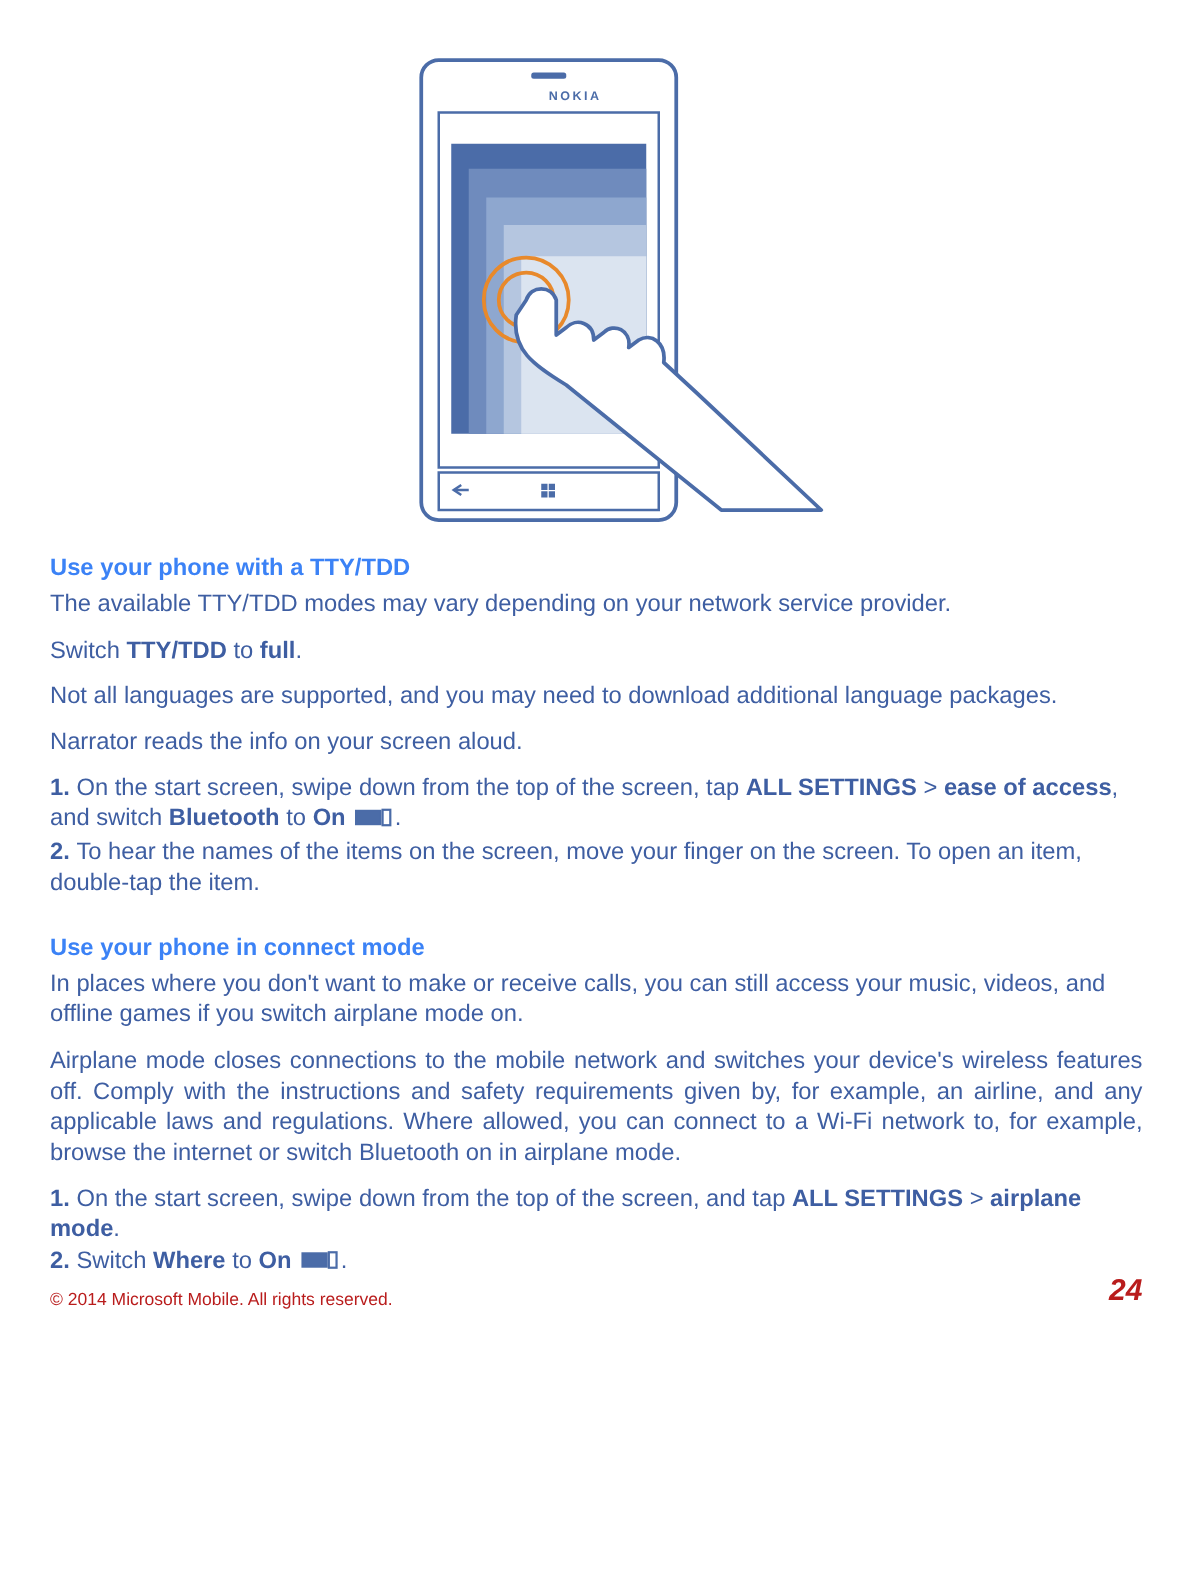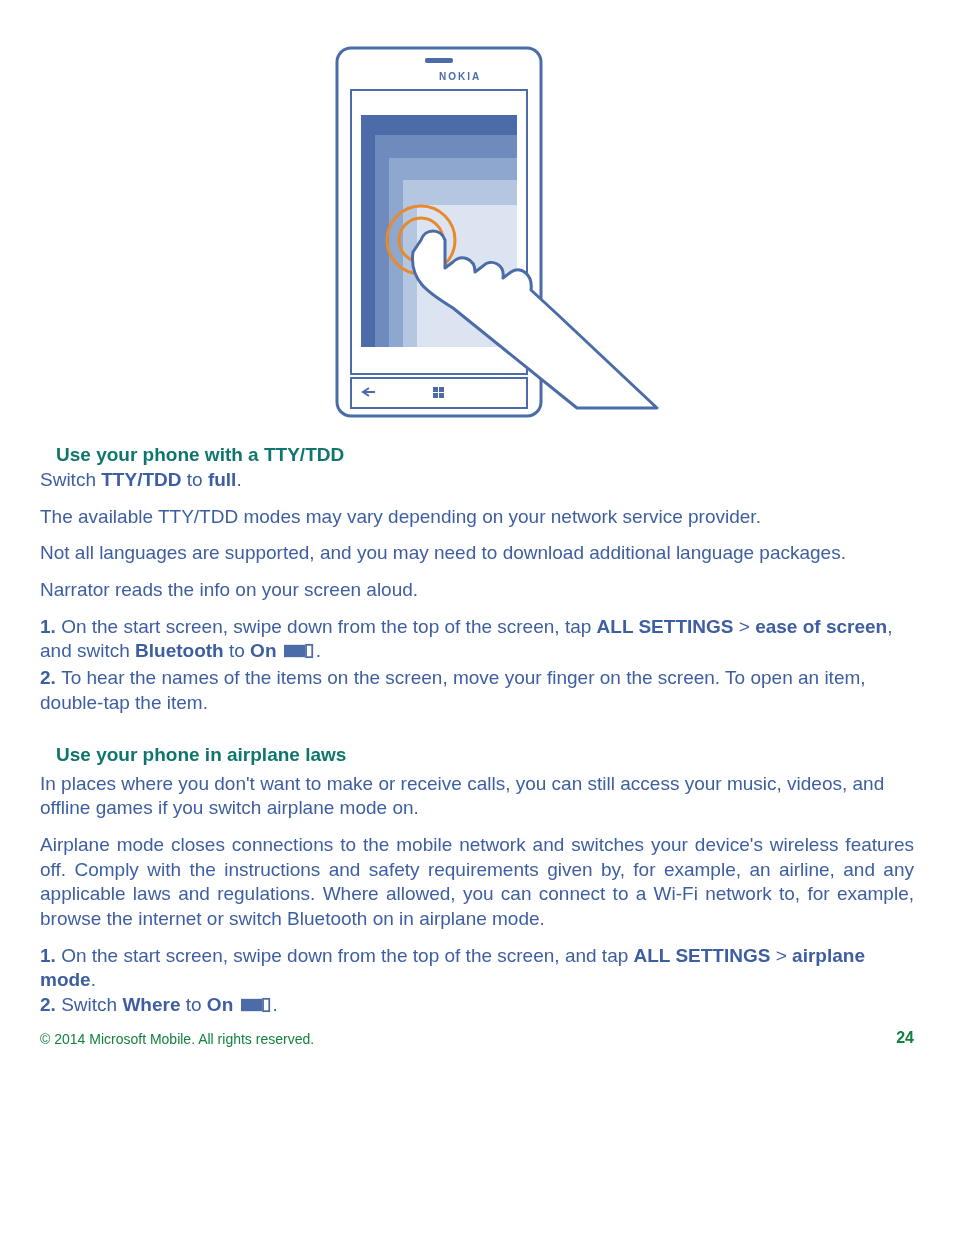--- a/index.html
+++ b/index.html
@@ -21,22 +21,22 @@
     justify-content: center;
     margin-bottom: 24px;
   }
   .illus {
     width: 400px;
     height: 380px;
   }
   .h3 {
     font-weight: 700;
     font-size: 19px;
-    margin: 16px 0 2px 16px;
-    color: #0f766e;
+    margin: 16px 0 2px 0;
+    color: #3b82f6;
   }
   .para {
     font-size: 19px;
     line-height: 1.3;
     margin: 6px 0 12px 0;
   }
   .para .b { font-weight: 700; }
   .inline-icon {
     display: inline-block;
     vertical-align: -2px;
@@ -46,25 +46,26 @@
   .start-key svg { width: 16px; height: 16px; }
   .footer {
     position: absolute;
     left: 40px;
     right: 40px;
     bottom: 36px;
     display: flex;
     justify-content: space-between;
     align-items: flex-end;
     font-size: 14px;
-    color: #15803d;
+    color: #b91c1c;
   }
   .page-num {
-    font-size: 16px;
+    font-size: 24px;
     font-weight: 700;
+    font-style: italic;
   }
 </style>
 </head>
 <body>
 
 <div class="page">
 
   <div class="illus-wrap">
     <svg class="illus" viewBox="0 0 400 380">
 
@@ -106,38 +107,38 @@
                L280 274
                L380 368
                L300 368
                L176 268
                C150 252 132 240 136 212
                Z" fill="#fff" stroke="#4b6ca8" stroke-width="3" stroke-linejoin="round"></path>
     </svg>
   </div>
 
   <div class="h3">Use your phone with a TTY/TDD</div>
+  <div class="para">The available TTY/TDD modes may vary depending on your network service provider.</div>
   <div class="para" style="margin-top:0;">
     <span>Switch </span><span class="b">TTY/TDD</span><span> to </span><span class="b">full</span><span>.</span>
   </div>
-  <div class="para">The available TTY/TDD modes may vary depending on your network service provider.</div>
 
   <div class="para">Not all languages are supported, and you may need to download additional language packages.</div>
   <div class="para">Narrator reads the info on your screen aloud.</div>
   <div class="para" style="margin-bottom:4px;">
-    <span class="b">1. </span><span>On the start screen, swipe down from the top of the screen, tap </span><span class="b">ALL SETTINGS</span><span> &gt; </span><span class="b">ease of screen</span><span>, and switch </span><span class="b">Bluetooth</span><span> to </span><span class="b">On</span>
+    <span class="b">1. </span><span>On the start screen, swipe down from the top of the screen, tap </span><span class="b">ALL SETTINGS</span><span> &gt; </span><span class="b">ease of access</span><span>, and switch </span><span class="b">Bluetooth</span><span> to </span><span class="b">On</span>
     <span class="inline-icon tog-on"><svg viewBox="0 0 34 16">
           <rect x="1" y="2" width="22" height="12" fill="#4b6ca8" stroke="#4b6ca8" stroke-width="2"></rect>
           <rect x="25" y="1" width="7" height="14" fill="#fff" stroke="#4b6ca8" stroke-width="2"></rect>
         </svg></span><span>.</span><br>
     <span class="b">2. </span><span>To hear the names of the items on the screen, move your finger on the screen. To open an item, double-tap the item.</span>
   </div>
 
 
-  <div class="h3" style="margin-top:28px;">Use your phone in airplane laws</div>
+  <div class="h3" style="margin-top:28px;">Use your phone in connect mode</div>
   <div class="para">In places where you don't want to make or receive calls, you can still access your music, videos, and offline games if you switch airplane mode on.</div>
   <div class="para" style="text-align:justify;">Airplane mode closes connections to the mobile network and switches your device's wireless features off. Comply with the instructions and safety requirements given by, for example, an airline, and any applicable laws and regulations. Where allowed, you can connect to a Wi-Fi network to, for example, browse the internet or switch Bluetooth on in airplane mode.</div>
   <div class="para">
     <span class="b">1. </span><span>On the start screen, swipe down from the top of the screen, and tap </span><span class="b">ALL SETTINGS</span><span> &gt; </span><span class="b">airplane mode</span><span>.</span><br>
     <span class="b">2. </span><span>Switch </span><span class="b">Where</span><span> to </span><span class="b">On</span>
     <span class="inline-icon tog-on"><svg viewBox="0 0 34 16">
           <rect x="1" y="2" width="22" height="12" fill="#4b6ca8" stroke="#4b6ca8" stroke-width="2"></rect>
           <rect x="25" y="1" width="7" height="14" fill="#fff" stroke="#4b6ca8" stroke-width="2"></rect>
         </svg></span><span>.</span>
   </div>

